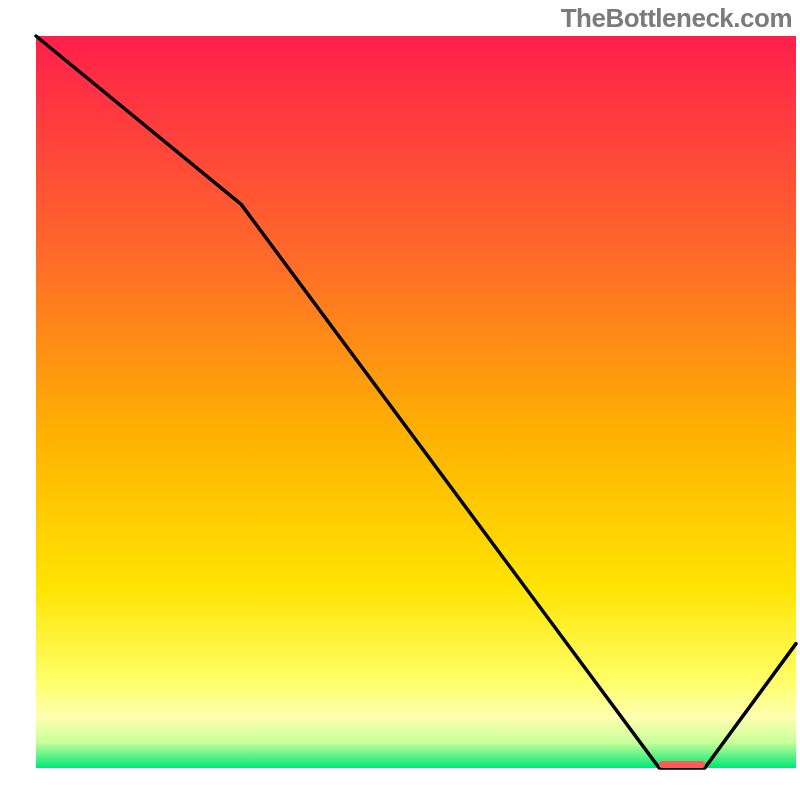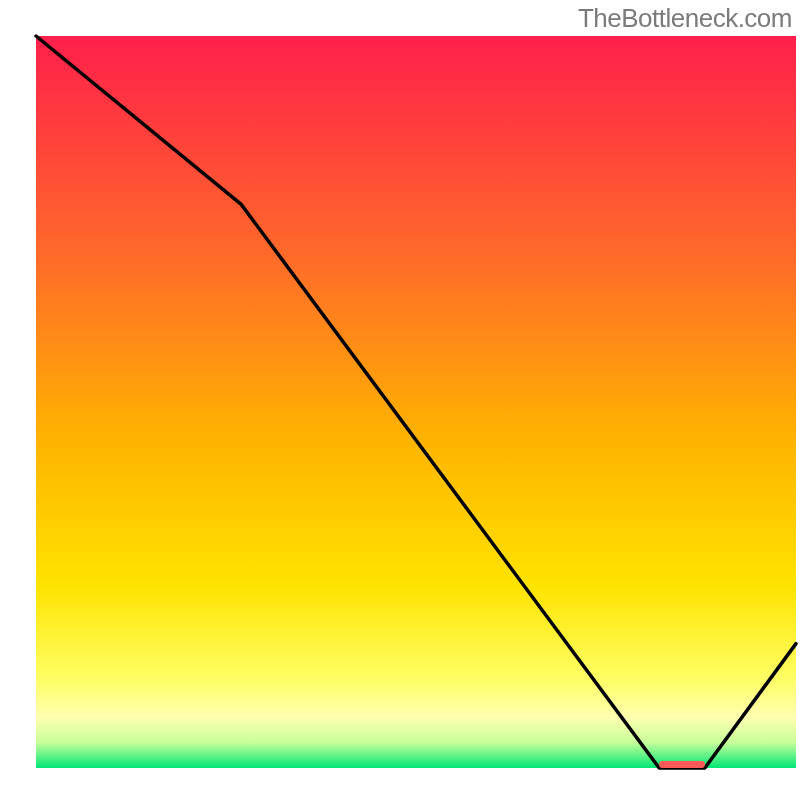--- a/index.html
+++ b/index.html
@@ -14,21 +14,21 @@
   .stage {
     position: relative;
     width: 800px;
     height: 800px;
   }
   .attribution {
     position: absolute;
     top: 3px;
     right: 8px;
     font-size: 26px;
-    font-weight: 400;
+    font-weight: 700;
     color: #7b7b7b;
     letter-spacing: -0.5px;
     z-index: 5;
   }
   svg.plot {
     position: absolute;
     left: 0;
     top: 0;
     width: 800px;
     height: 800px;

